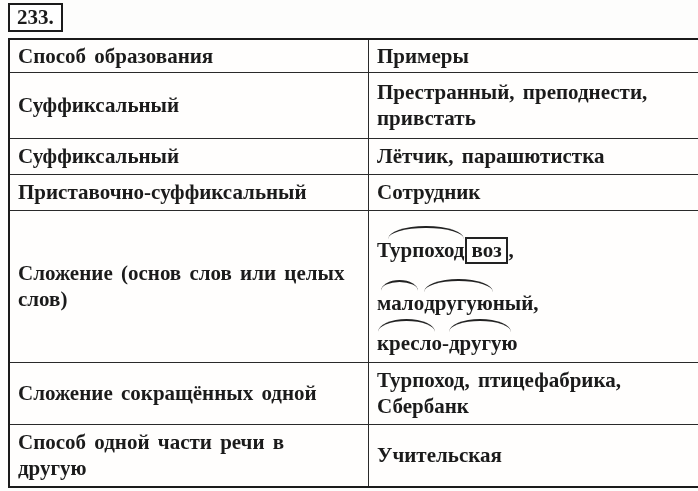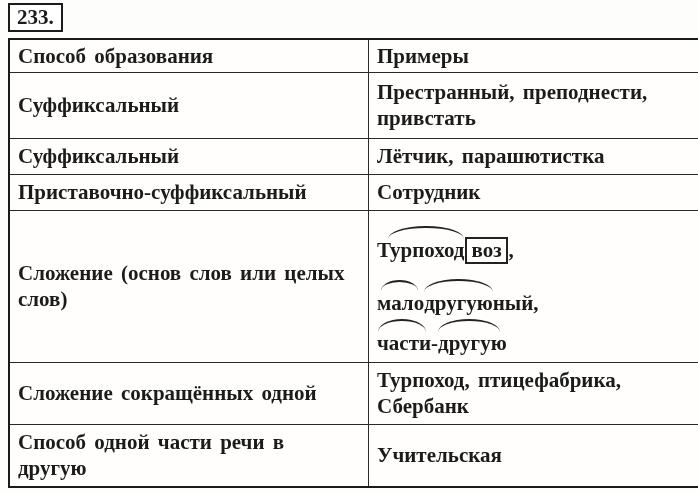--- a/index.html
+++ b/index.html
@@ -118,21 +118,21 @@
       <tr class="r4">
         <td class="method">Сложение (основ слов или целых слов)</td>
         <td class="examples">
           <div class="ex-line">
             <span class="stem a-electro">Турпоход</span><span class="boxed">воз</span><span>,</span>
           </div>
           <div class="ex-line">
             <span class="stem a-malo">мало</span><span class="stem a-dostup">другую</span><span>ный,</span>
           </div>
           <div class="ex-line">
-            <span class="stem a-kreslo">части</span><span>-</span><span class="stem a-krovat">другую</span>
+            <span class="stem a-kreslo">кресло</span><span>-</span><span class="stem a-krovat">другую</span>
           </div>
         </td>
       </tr>
       <tr class="r5">
         <td class="method">Сложение сокращённых одной</td>
         <td class="examples">Турпоход, птицефабрика, Сбербанк</td>
       </tr>
       <tr class="r6">
         <td class="method">Способ одной части речи в другую</td>
         <td class="examples">Учительская</td>

